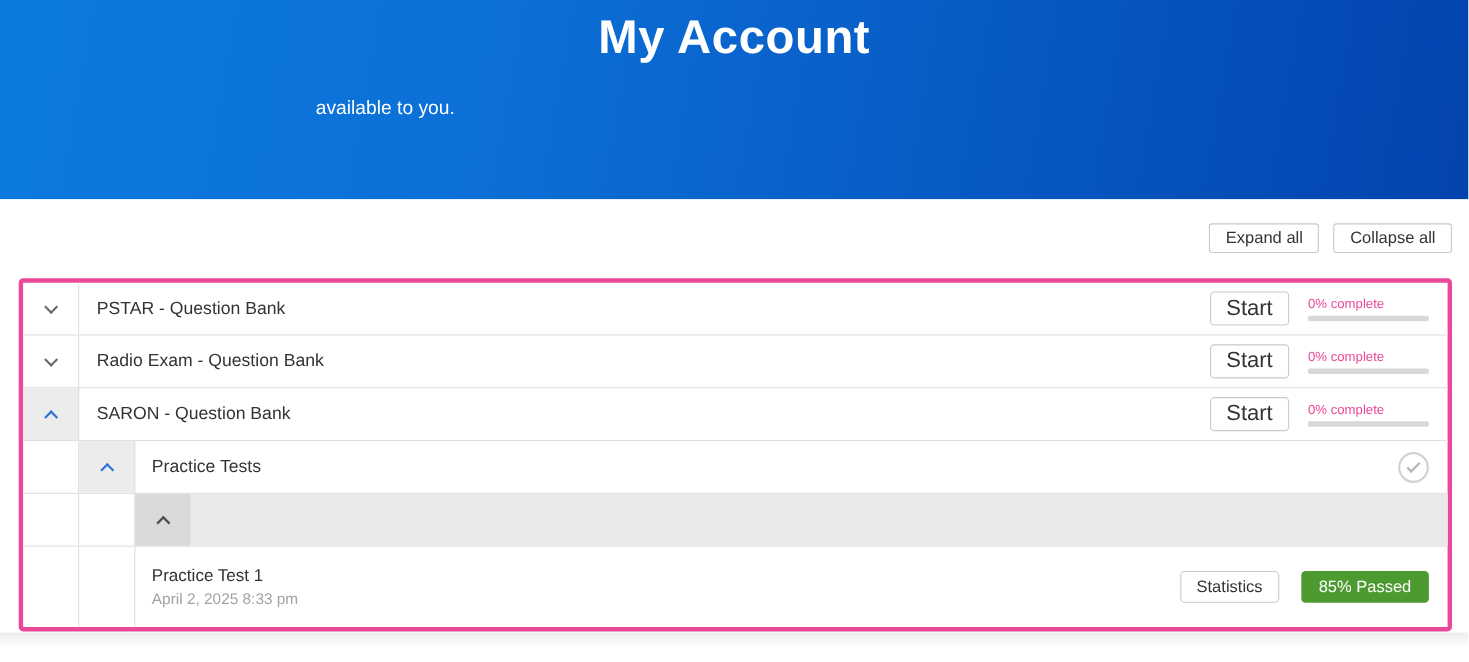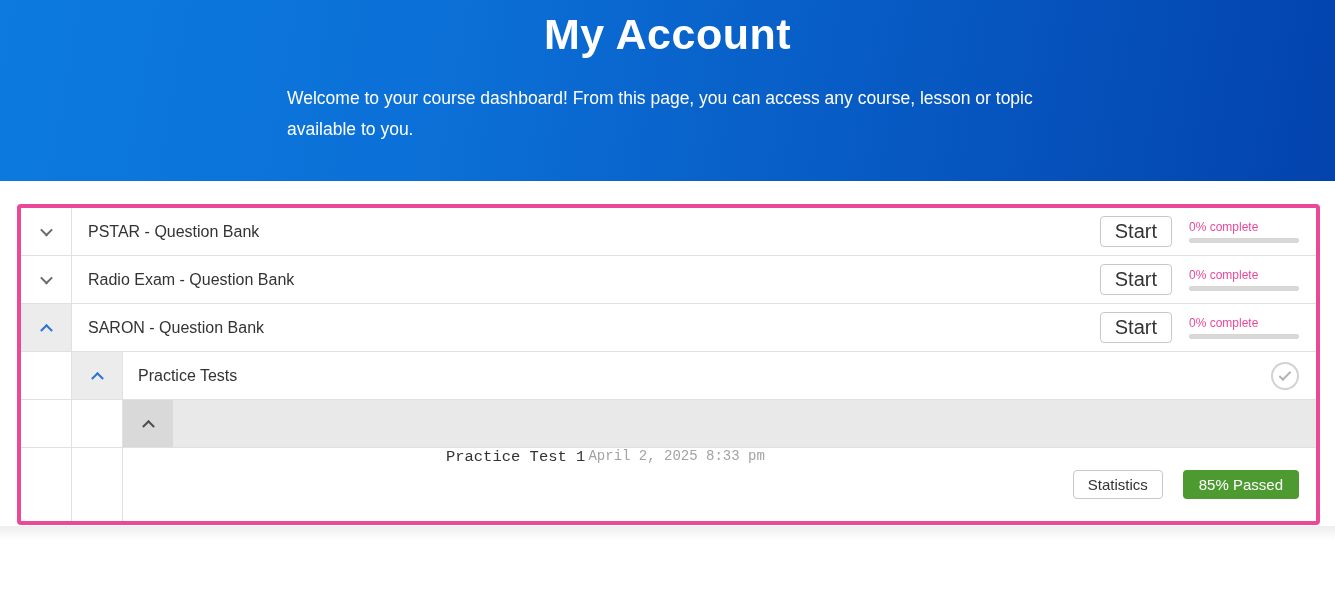--- a/index.html
+++ b/index.html
@@ -170,26 +170,25 @@
     padding-left: 16px;
     font-size: 16px;
     color: #333333;
   }
 
   
   .quiz-row { min-height: 73px; }
   .quiz-info {
     flex: 1;
     display: flex;
-    flex-direction: row;
+    flex-direction: column;
     justify-content: center;
     padding-left: 15px;
     gap: 3px;
     cursor: pointer;
-    font-family: Liberation Mono, monospace;
   }
   .quiz-title { font-size: 15.5px; color: #333333; }
   .quiz-date  { font-size: 14px; color: #a3a3a3; }
   .stats-btn {
     background: #ffffff;
     border: 1px solid #c9c9c9;
     border-radius: 4px;
     font-family: inherit;
     font-size: 15px;
     color: #333333;
@@ -211,27 +210,30 @@
     height: 14px;
     background: linear-gradient(to bottom, rgba(0,0,0,0.07), rgba(0,0,0,0));
   }
 </style>
 </head>
 <body>
 
 <div class="hero">
   <h1>My Account</h1>
   <div class="subtitle">
-    <div>Welcome to your course dashboard!  From this page, you can access any course, lesson or topic</div>
     <div>available to you.</div>
   </div>
 </div>
 
 <div class="content">
 
+  <div class="toolbar">
+    <button class="btn">Expand all</button>
+    <button class="btn">Collapse all</button>
+  </div>
 
   <div class="course-table">
 
     <div class="row">
       <div class="expand-cell">
         <span class="chev down"></span>
       </div>
       <div class="title-cell">PSTAR - Question Bank</div>
       <div class="actions">
         <button class="start-btn">Start</button>

